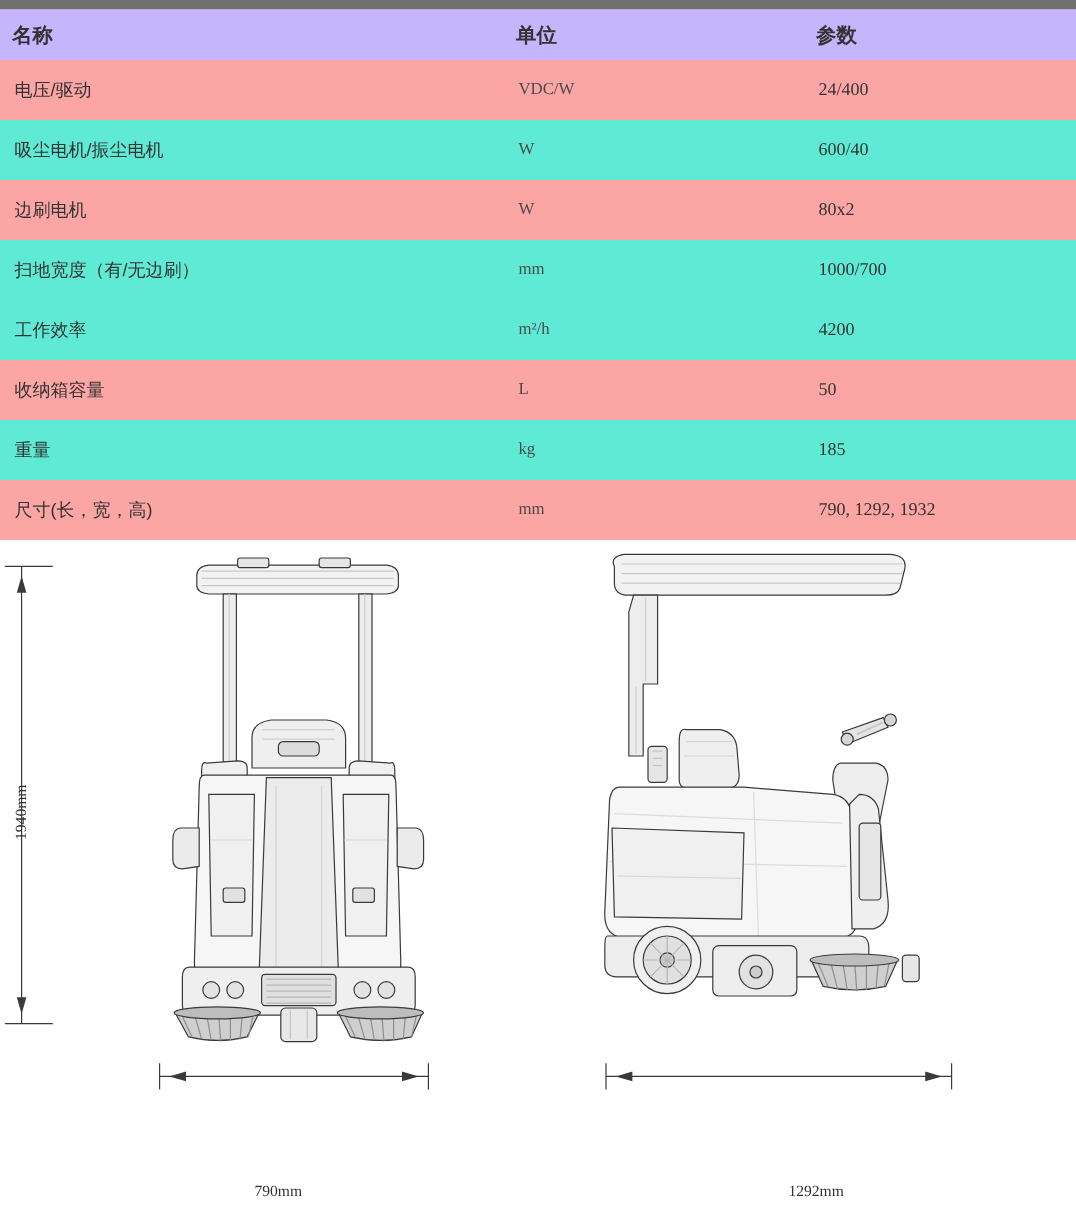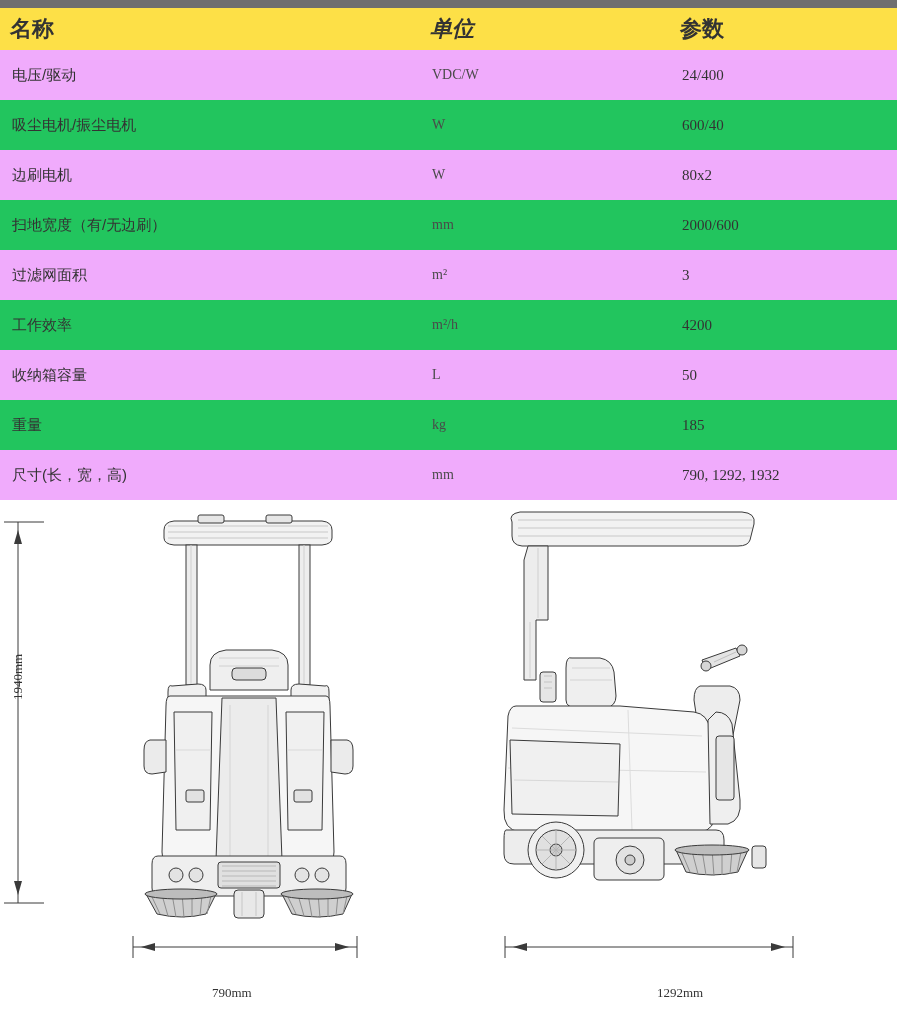--- a/index.html
+++ b/index.html
@@ -31,33 +31,33 @@
     padding: 0;
     background: #6f6f6f;
   }
   .spec-table th, .spec-table td {
     text-align: left;
     vertical-align: middle;
     padding: 0 12px;
   }
   .spec-table thead th {
     height: 42px;
-    font-size: 22px;
+    font-size: 17px;
     font-weight: bold;
     color: #333333;
-    background: #fde047;
+    background: #c4b5fd;
     padding-left: 10px;
   }
   .spec-table thead .th-name { width: 420px; }
-  .spec-table thead .th-unit { width: 250px; font-style: italic; }
+  .spec-table thead .th-unit { width: 250px; }
   .spec-table thead .th-val  { width: 227px; }
 
   .spec-table tbody tr { height: 50px; }
-  .spec-table tbody tr.alt { background: #22c55e; }
-  .spec-table tbody tr.plain { background: #f0abfc; }
+  .spec-table tbody tr.alt { background: #5eead4; }
+  .spec-table tbody tr.plain { background: #fca5a5; }
   .cell-name {
     font-size: 15px;
     color: #333333;
   }
   .cell-unit {
     font-size: 14px;
     color: #4a4a4a;
     font-family: Liberation Serif, serif;
   }
   .cell-val {
@@ -133,26 +133,21 @@
         <td class="cell-val">600/40</td>
       </tr>
       <tr class="plain">
         <td class="cell-name">边刷电机</td>
         <td class="cell-unit">W</td>
         <td class="cell-val">80x2</td>
       </tr>
       <tr class="alt">
         <td class="cell-name">扫地宽度（有/无边刷）</td>
         <td class="cell-unit">mm</td>
-        <td class="cell-val">2000/600</td>
-      </tr>
-      <tr class="plain">
-        <td class="cell-name">过滤网面积</td>
-        <td class="cell-unit">m²</td>
-        <td class="cell-val">3</td>
+        <td class="cell-val">1000/700</td>
       </tr>
       <tr class="alt">
         <td class="cell-name">工作效率</td>
         <td class="cell-unit">m²/h</td>
         <td class="cell-val">4200</td>
       </tr>
       <tr class="plain">
         <td class="cell-name">收纳箱容量</td>
         <td class="cell-unit">L</td>
         <td class="cell-val">50</td>

